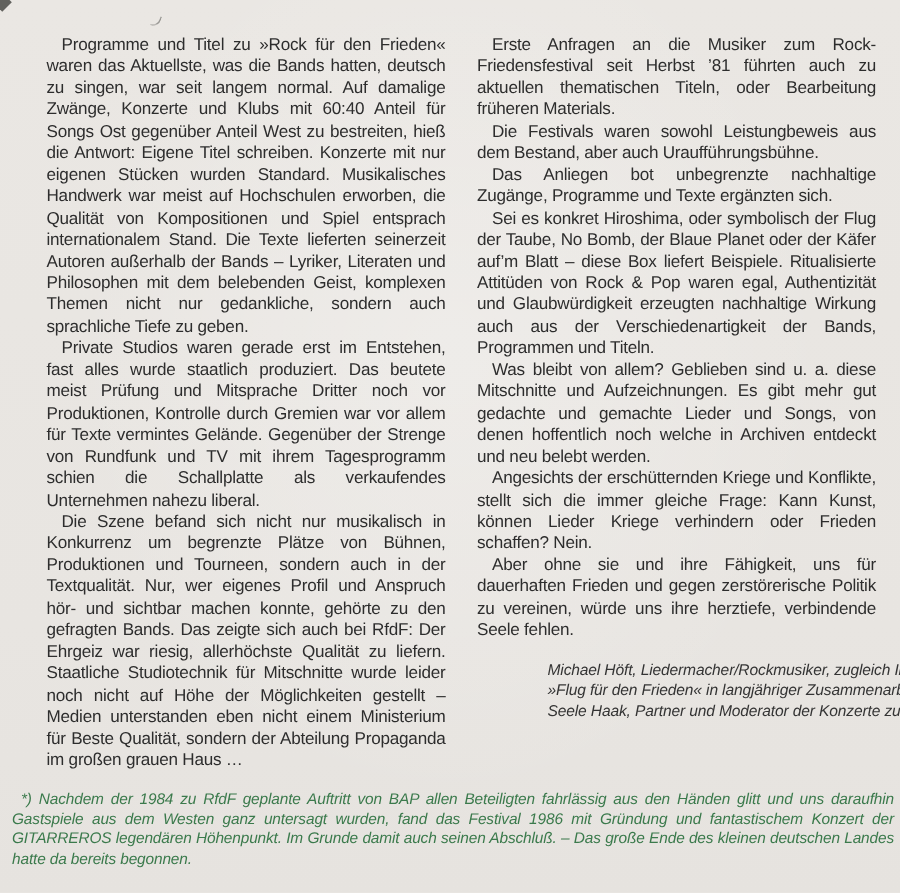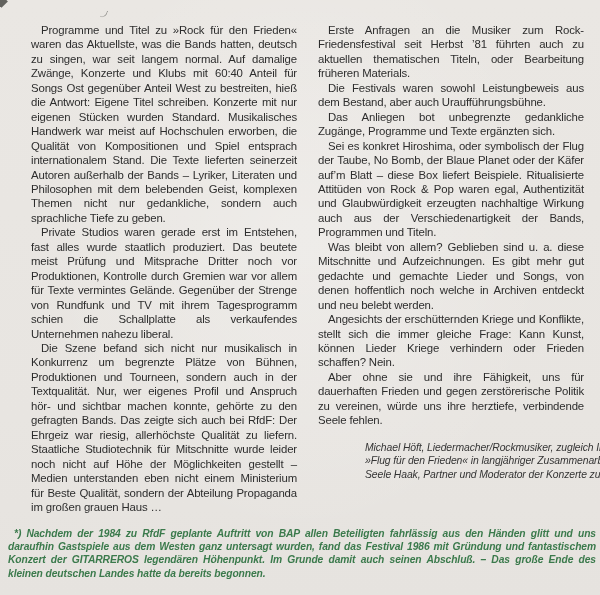--- a/index.html
+++ b/index.html
@@ -85,21 +85,20 @@
     top: 527px;
     width: 588px;
     font-style: italic;
     font-size: 10.3px;
     line-height: 13.2px;
     text-align: justify;
     text-indent: 6px;
     color: var(--footnote_color, #3b7a4c);
     letter-spacing: -0.1px;
     hyphens: auto;
-    font-weight: bold;
     -webkit-hyphens: auto;
   }
 </style>
 </head>
 <body>
 
 <div class="page">
   <div class="corner-speck"></div>
   <div class="curl-mark"></div>
 
@@ -113,21 +112,21 @@
         <p class="para">Die Szene befand sich nicht nur musikalisch in Konkurrenz um begrenzte Plätze von Bühnen, Produktionen und Tourneen, sondern auch in der Textqualität. Nur, wer eigenes Profil und Anspruch hör- und sichtbar machen konnte, gehörte zu den gefragten Bands. Das zeigte sich auch bei RfdF: Der Ehrgeiz war riesig, allerhöchste Qualität zu liefern. Staatliche Studiotechnik für Mitschnitte wurde leider noch nicht auf Höhe der Möglichkeiten gestellt – Medien unterstanden eben nicht einem Ministerium für Beste Qualität, sondern der Abteilung Propaganda im großen grauen Haus …</p>
       </div>
 
     <div class="col">
       <div>
 
           <p class="para">Erste Anfragen an die Musiker zum Rock-Friedensfestival seit Herbst ’81 führten auch zu aktuellen thematischen Titeln, oder Bearbeitung früheren Materials.</p>
 
           <p class="para">Die Festivals waren sowohl Leistungbeweis aus dem Bestand, aber auch Uraufführungsbühne.</p>
 
-          <p class="para">Das Anliegen bot unbegrenzte gedankliche Zugänge, Programme und Texte ergänzten sich.</p>
+          <p class="para">Das Anliegen bot unbegrenzte nachhaltige Zugänge, Programme und Texte ergänzten sich.</p>
 
           <p class="para">Sei es konkret Hiroshima, oder symbolisch der Flug der Taube, No Bomb, der Blaue Planet oder der Käfer auf’m Blatt – diese Box liefert Beispiele. Ritualisierte Attitüden von Rock &amp; Pop waren egal, Authentizität und Glaubwürdigkeit erzeugten nachhaltige Wirkung auch aus der Verschiedenartigkeit der Bands, Programmen und Titeln.</p>
 
 
           <p class="para">Was bleibt von allem? Geblieben sind u. a. diese Mitschnitte und Aufzeichnungen. Es gibt mehr gut gedachte und gemachte Lieder und Songs, von denen hoffentlich noch welche in Archiven entdeckt und neu belebt werden.</p>
 
           <p class="para">Angesichts der erschütternden Kriege und Konflikte, stellt sich die immer gleiche Frage: Kann Kunst, können Lieder Kriege verhindern oder Frieden schaffen? Nein.</p>
 
           <p class="para">Aber ohne sie und ihre Fähigkeit, uns für dauerhaften Frieden und gegen zerstörerische Politik zu vereinen, würde uns ihre herztiefe, verbindende Seele fehlen.</p>
         </div>

